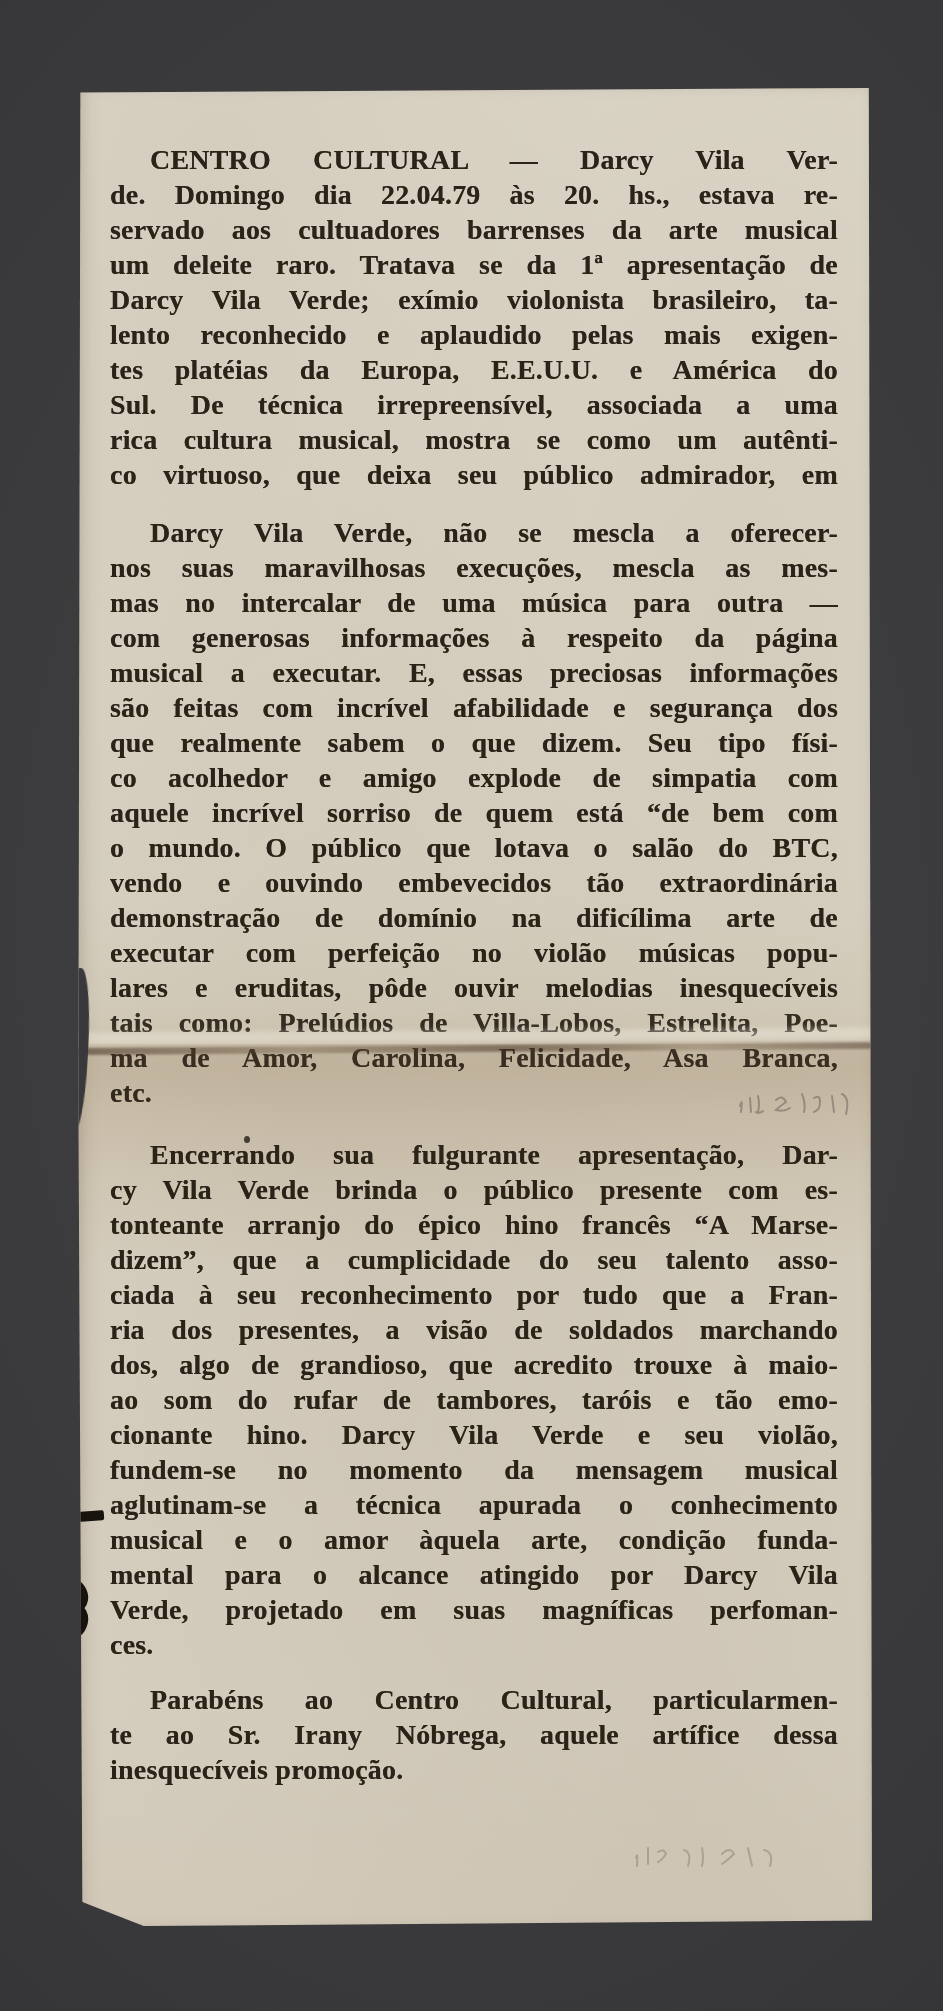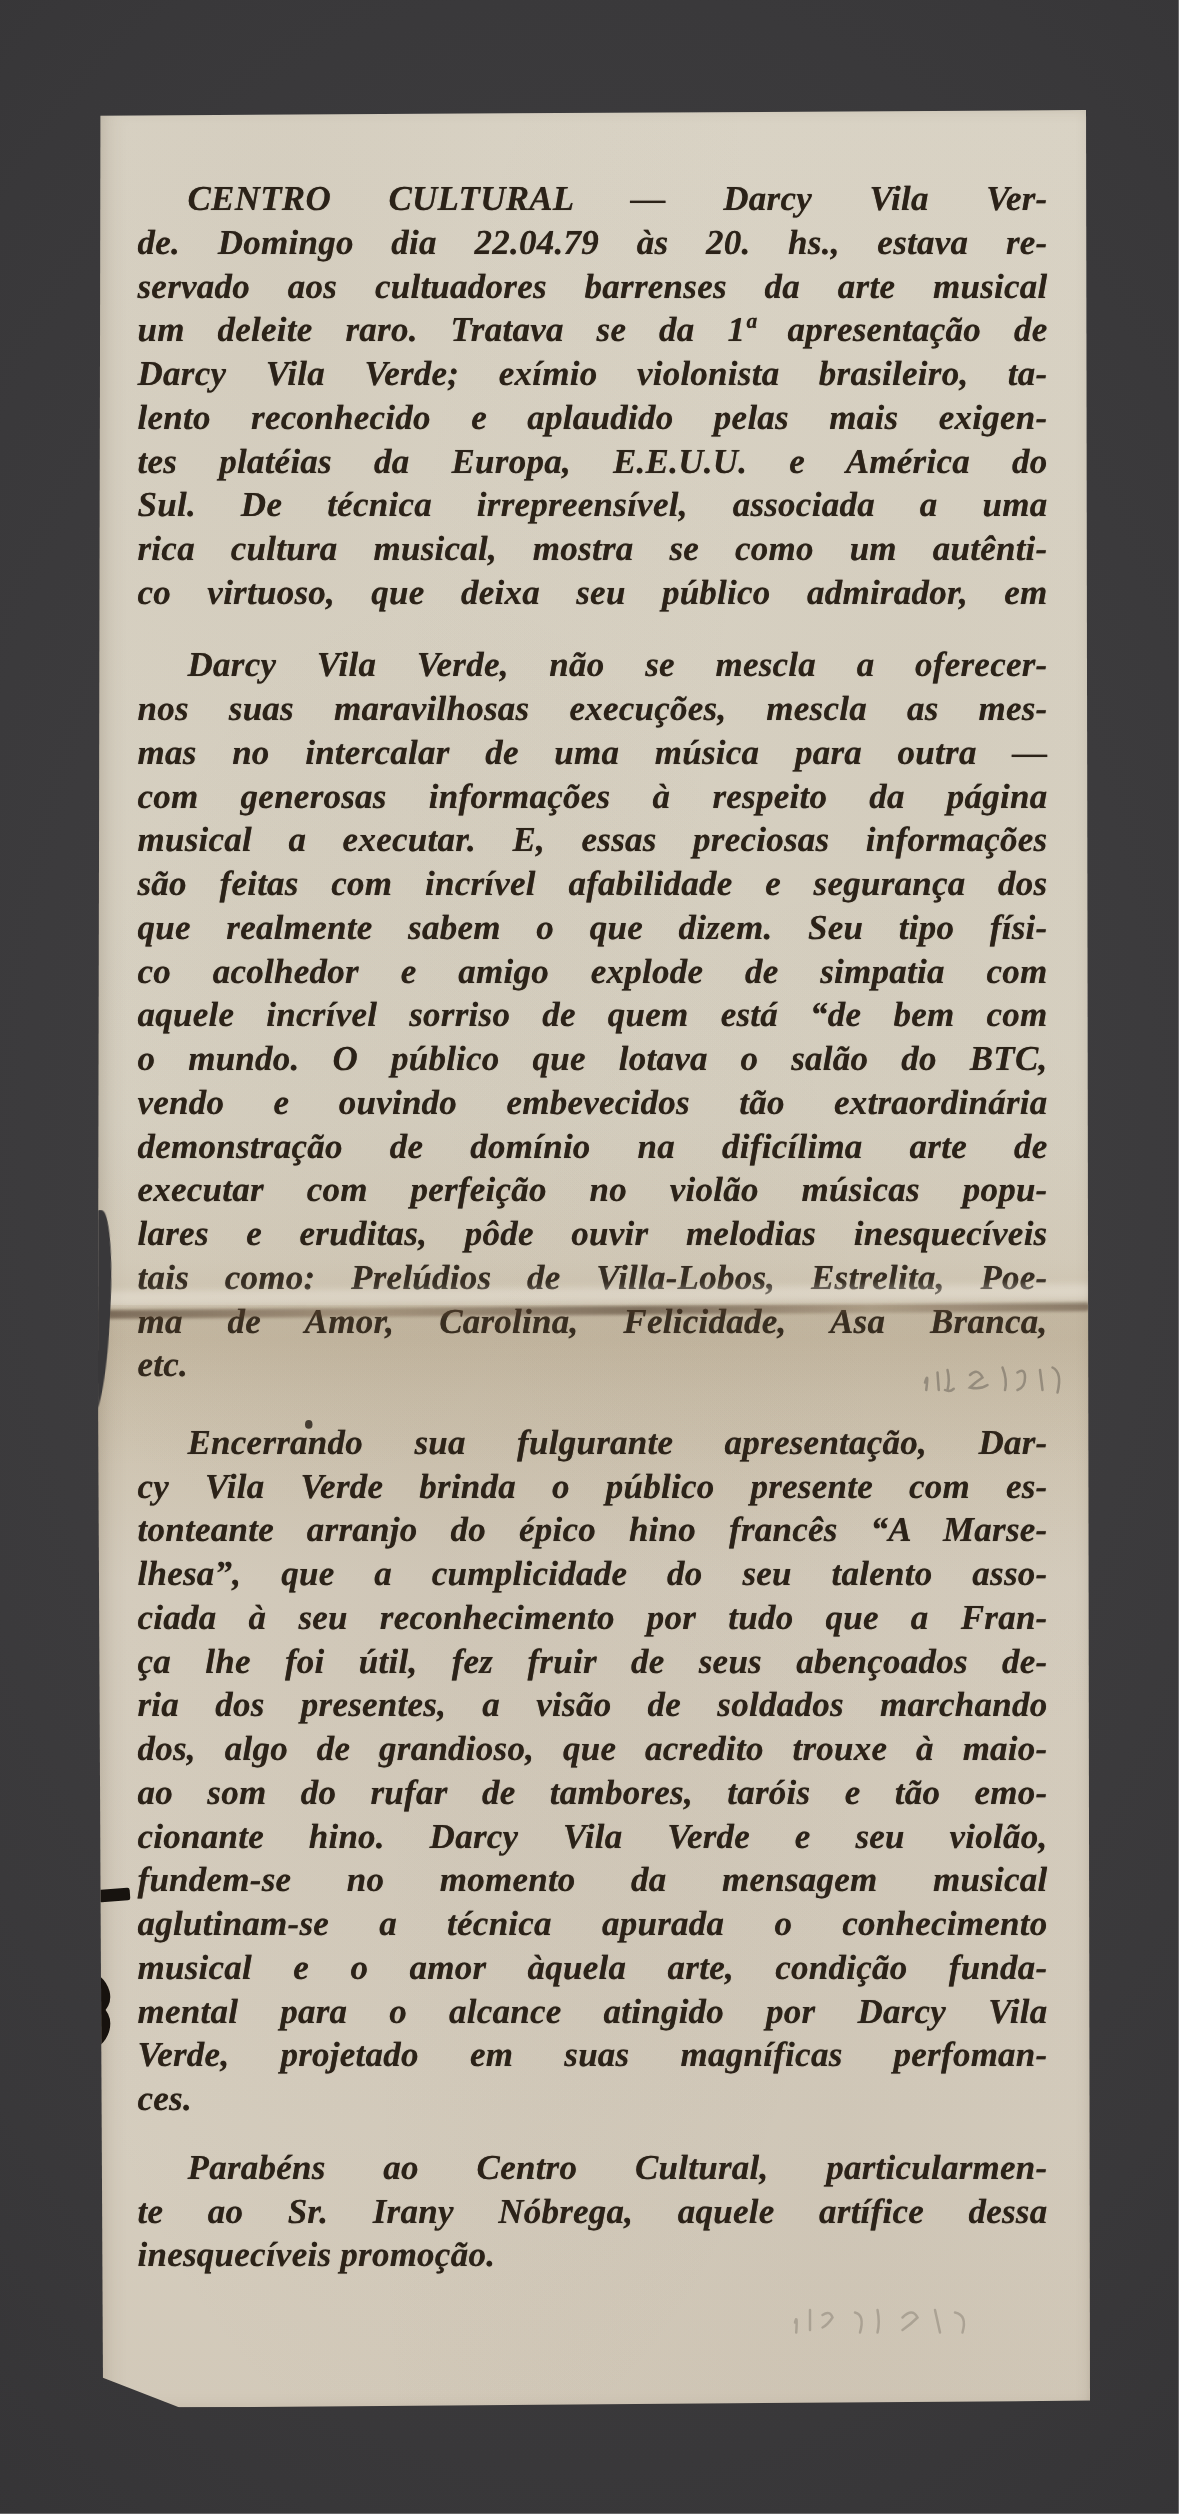--- a/index.html
+++ b/index.html
@@ -31,21 +31,21 @@
   .paragraph{position:relative;}
   .paragraph:nth-child(2){margin-top:23px;}
   .paragraph:nth-child(3){margin-top:27px;}
   .paragraph:nth-child(4){margin-top:20px;}
   .line{
     height:35px; line-height:35px;
     font-size:28px; font-weight:bold; letter-spacing:.2px;
     color:var(--ink);
     text-shadow:0 0 .6px rgba(43,34,24,.65);
     text-align:justify; text-align-last:justify;
-    white-space:normal; overflow:visible;font-style:italic;
+    white-space:normal; overflow:visible;
   }
   .line.indent{padding-left:40px;}
   .line.short{text-align-last:left;}
   .line.creased{filter:blur(.45px); opacity:.93;}
   
   .fold-tint{
     position:absolute; left:0; top:956px; width:100%; height:130px;
     background:linear-gradient(180deg, rgba(140,118,87,.16), rgba(140,118,87,.05) 55%, transparent);
     pointer-events:none;
   }
@@ -112,23 +112,22 @@
         <div class="line">executar com perfeição no violão músicas popu-</div>
         <div class="line">lares e eruditas, pôde ouvir melodias inesquecíveis</div>
         <div class="line creased">tais como: Prelúdios de Villa-Lobos, Estrelita, Poe-</div>
         <div class="line">ma de Amor, Carolina, Felicidade, Asa Branca,</div>
         <div class="line short">etc.</div>
       </div>
       <div class="paragraph">
         <div class="line indent">Encerrando sua fulgurante apresentação, Dar-</div>
         <div class="line">cy Vila Verde brinda o público presente com es-</div>
         <div class="line">tonteante arranjo do épico hino francês “A Marse-</div>
-        <div class="line">lhesa”, que a cumplicidade do seu talento asso-</div>
+        <div class="line">dizem”, que a cumplicidade do seu talento asso-</div>
         <div class="line">ciada à seu reconhecimento por tudo que a Fran-</div>
-        <div class="line">ça lhe foi útil, fez fruir de seus abençoados de-</div>
         <div class="line">ria dos presentes, a visão de soldados marchando</div>
         <div class="line">dos, algo de grandioso, que acredito trouxe à maio-</div>
         <div class="line">ao som do rufar de tambores, taróis e tão emo-</div>
         <div class="line">cionante hino. Darcy Vila Verde e seu violão,</div>
         <div class="line">fundem-se no momento da mensagem musical</div>
         <div class="line">aglutinam-se a técnica apurada o conhecimento</div>
         <div class="line">musical e o amor àquela arte, condição funda-</div>
         <div class="line">mental para o alcance atingido por Darcy Vila</div>
         <div class="line">Verde, projetado em suas magníficas perfoman-</div>
         <div class="line short">ces.</div>

